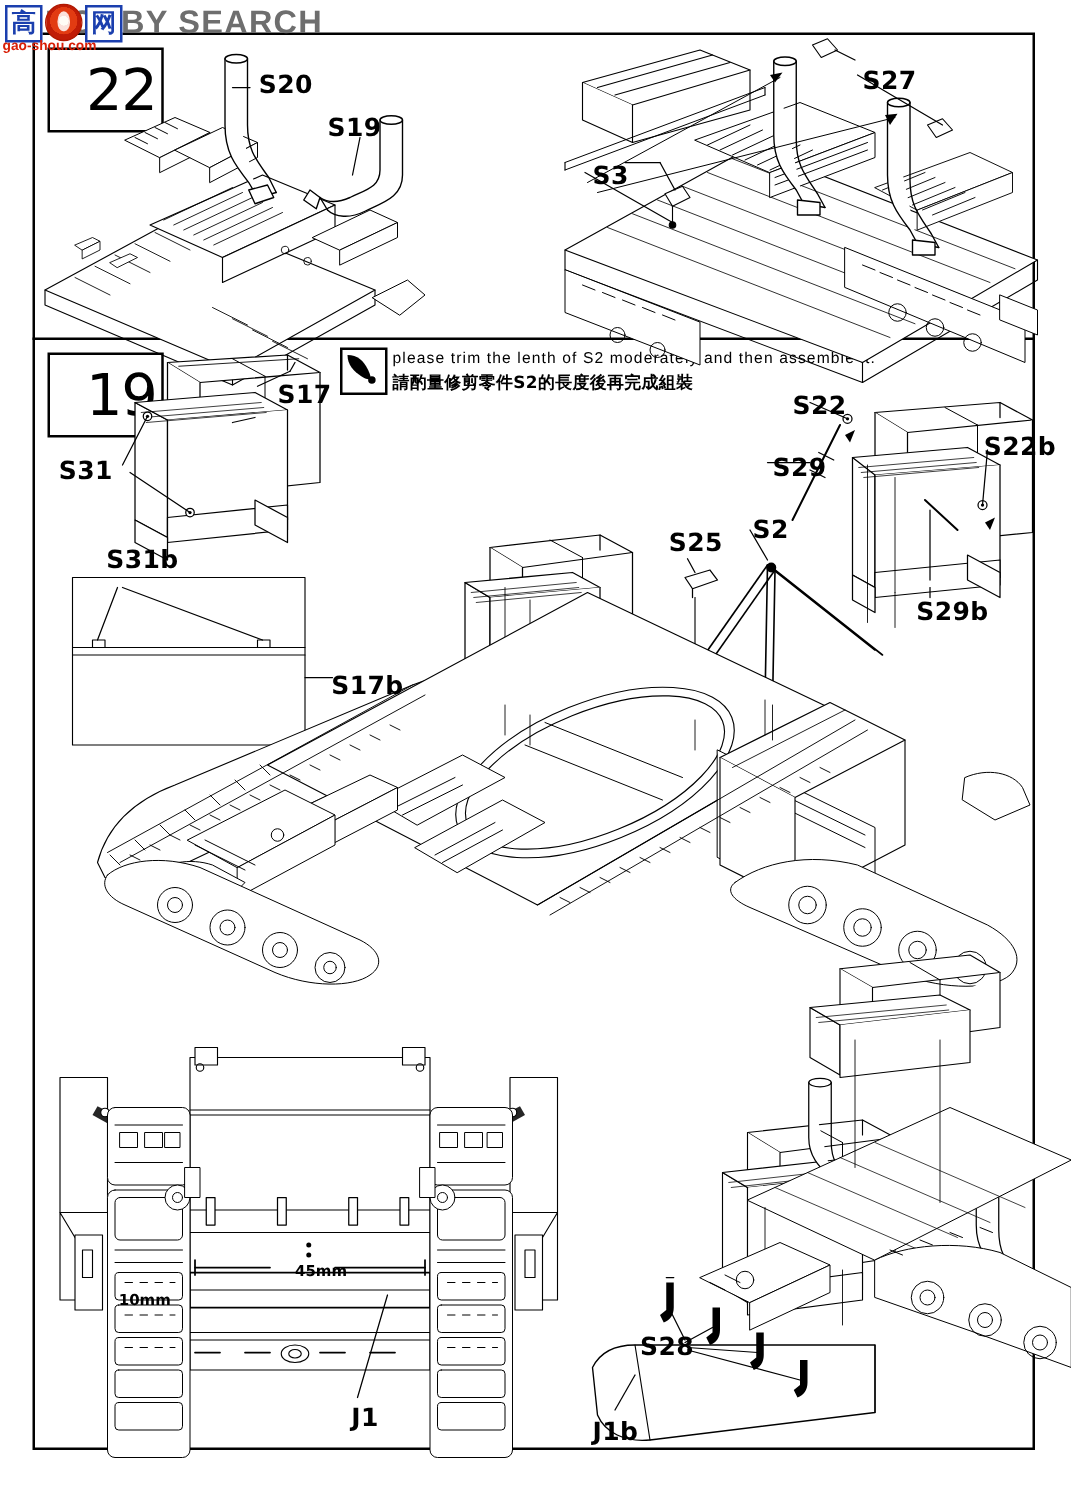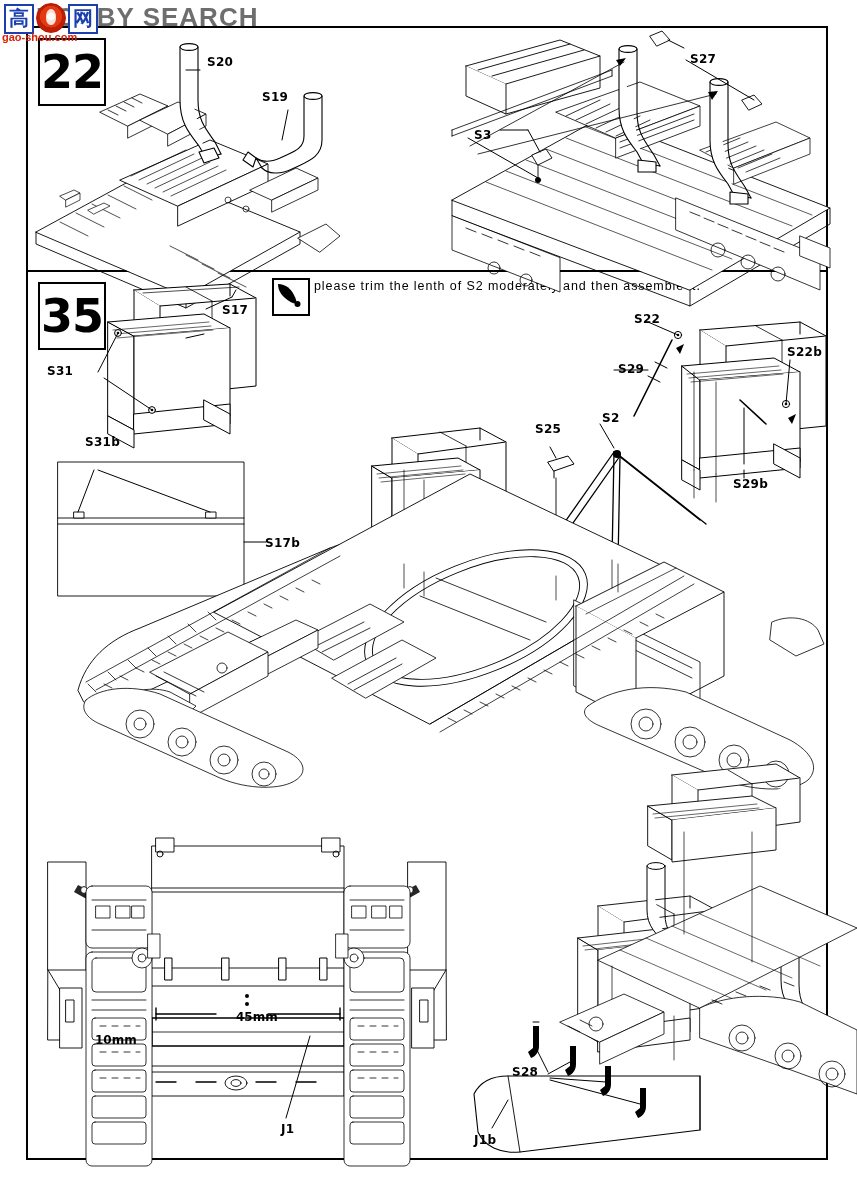--- a/index.html
+++ b/index.html
@@ -24,37 +24,37 @@
           letter-spacing:0px;white-space:nowrap;}
 
   
   #frame{position:absolute;left:26px;top:26px;width:802px;height:1134px;
          border:2px solid #000;box-sizing:border-box;}
   #divider{position:absolute;left:26px;top:270px;width:802px;height:2px;background:#000;}
 
   
   .step-box{position:absolute;border:2px solid #000;background:#fff;
             display:flex;align-items:center;justify-content:center;
-            font-size:46px;font-weight:bold;font-family:"DejaVu Sans",sans-serif;
-            line-height:1;letter-spacing:-1px;}
+            font-size:46px;font-weight:normal;font-family:"DejaVu Sans",sans-serif;
+            line-height:1;letter-spacing:-1px;padding-left:25px;}
   #step-22{left:38px;top:38px;width:64px;height:64px;}
   #step-23{left:38px;top:282px;width:64px;height:64px;}
 
   
   #note{position:absolute;left:272px;top:278px;width:470px;height:46px;}
   #note-icon{position:absolute;left:0;top:0;width:34px;height:34px;border:2px solid #000;
              background:#fff;overflow:hidden;}
   #note-icon svg{display:block;}
   .note-line{position:absolute;left:42px;white-space:nowrap;}
   #note-en{top:1px;font-size:12.5px;letter-spacing:.9px;}
   #note-zh{top:19px;font-size:13.5px;font-weight:bold;letter-spacing:.3px;
            font-family:"DejaVu Sans",sans-serif;}
 
   
-  .lbl{position:absolute;font-size:12px;font-weight:bold;
+  .lbl{position:absolute;font-size:20px;font-weight:bold;
        font-family:"DejaVu Sans",sans-serif;letter-spacing:.3px;white-space:nowrap;}
   .dim{position:absolute;font-size:12px;font-weight:bold;
        font-family:"DejaVu Sans",sans-serif;white-space:nowrap;}
 
   
   .art{position:absolute;left:0;top:0;width:857px;height:1200px;pointer-events:none;}
   .art svg{display:block;}
 </style>
 </head>
 <body>
@@ -64,30 +64,31 @@
   <div class="wm-emblem"></div>
   <div class="wm-cjk-box wm-cjk-1">高</div>
   <div class="wm-cjk-box wm-cjk-2">网</div>
   <div class="wm-url">gao-shou.com</div>
 </div>
 
 <div id="frame"></div>
 <div id="divider"></div>
 
 <div class="step-box" id="step-22">22</div>
-<div class="step-box" id="step-23">35</div>
+<div class="step-box" id="step-23">19</div>
 
 <div id="note">
   <div id="note-icon">
     <svg width="30" height="30" viewBox="0 0 30 30">
       <path d="M4 4 C12 4 17 9 20 15 C22 19 23 22 22 23 C21 24 18 23 15 21 C9 17 4 12 4 4 Z" fill="#000"></path>
       <circle cx="23.5" cy="24" r="3" fill="#000"></circle>
     </svg>
   </div>
   <div class="note-line" id="note-en">please trim the lenth of S2 moderately and then assemble it.</div>
+  <div class="note-line" id="note-zh">請酌量修剪零件S2的長度後再完成組裝</div>
 </div>
 
 <div class="art">
 <svg width="857" height="1200" viewBox="0 0 857 1200" fill="none" stroke="#000" stroke-width="1" stroke-linejoin="round" stroke-linecap="round">
 
   <g stroke-width="0.9">
 
     <path d="M36 232 L150 170 L300 232 L186 296 Z" fill="#fff"></path>
     <path d="M36 232 L36 244 L186 308 L186 296"></path>
     <path d="M300 232 L300 244 L186 308"></path>

